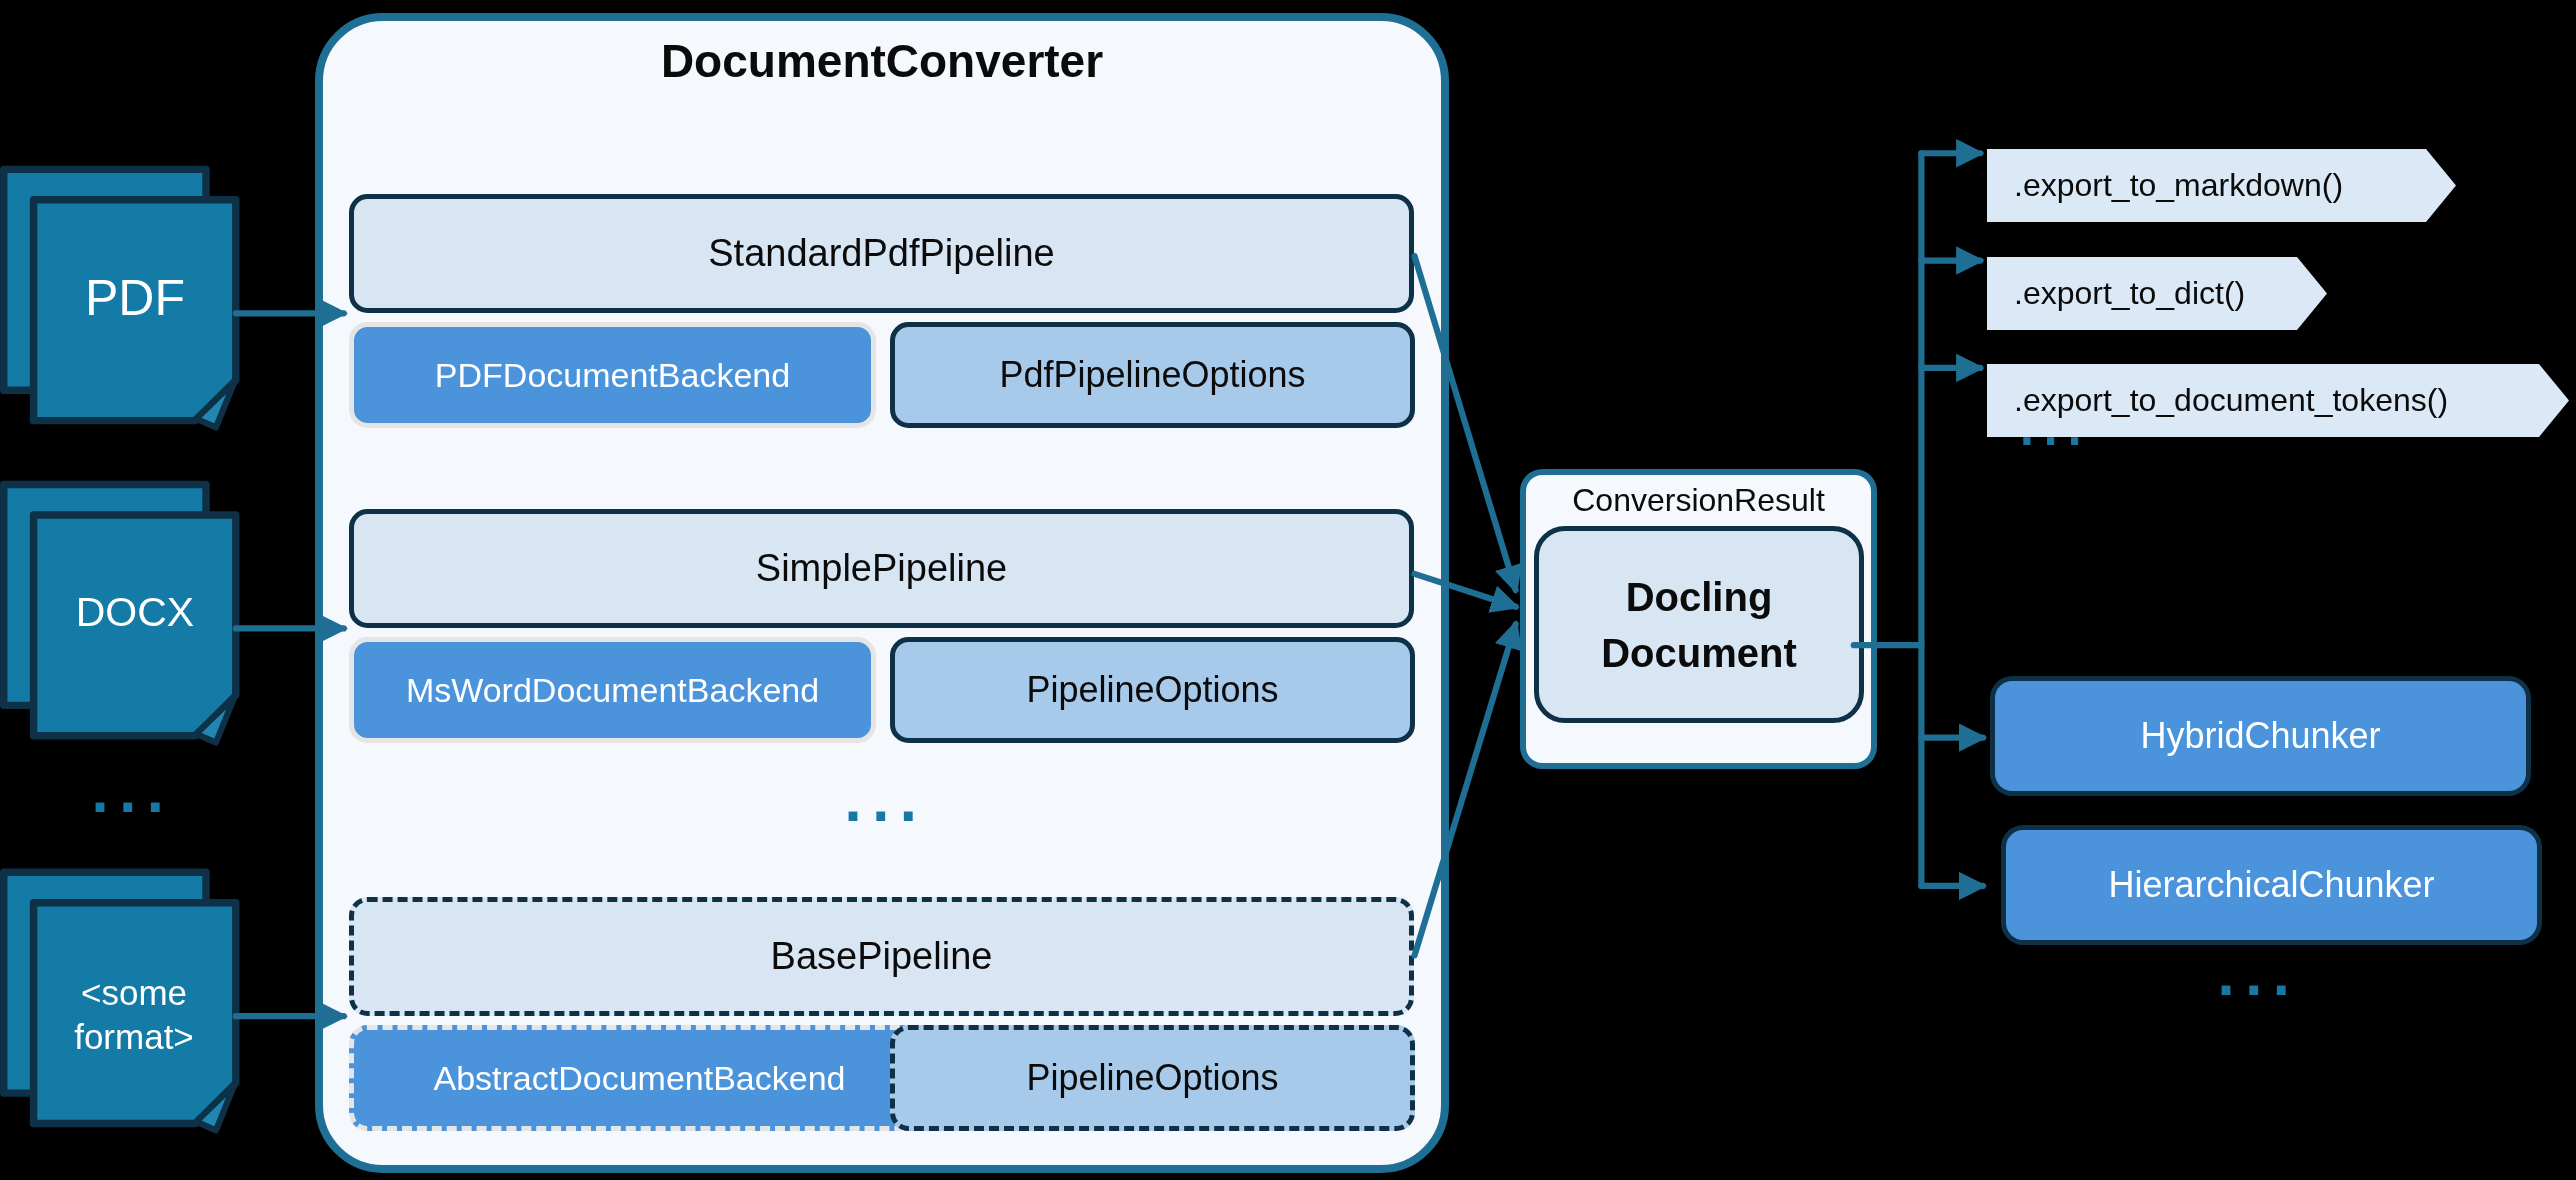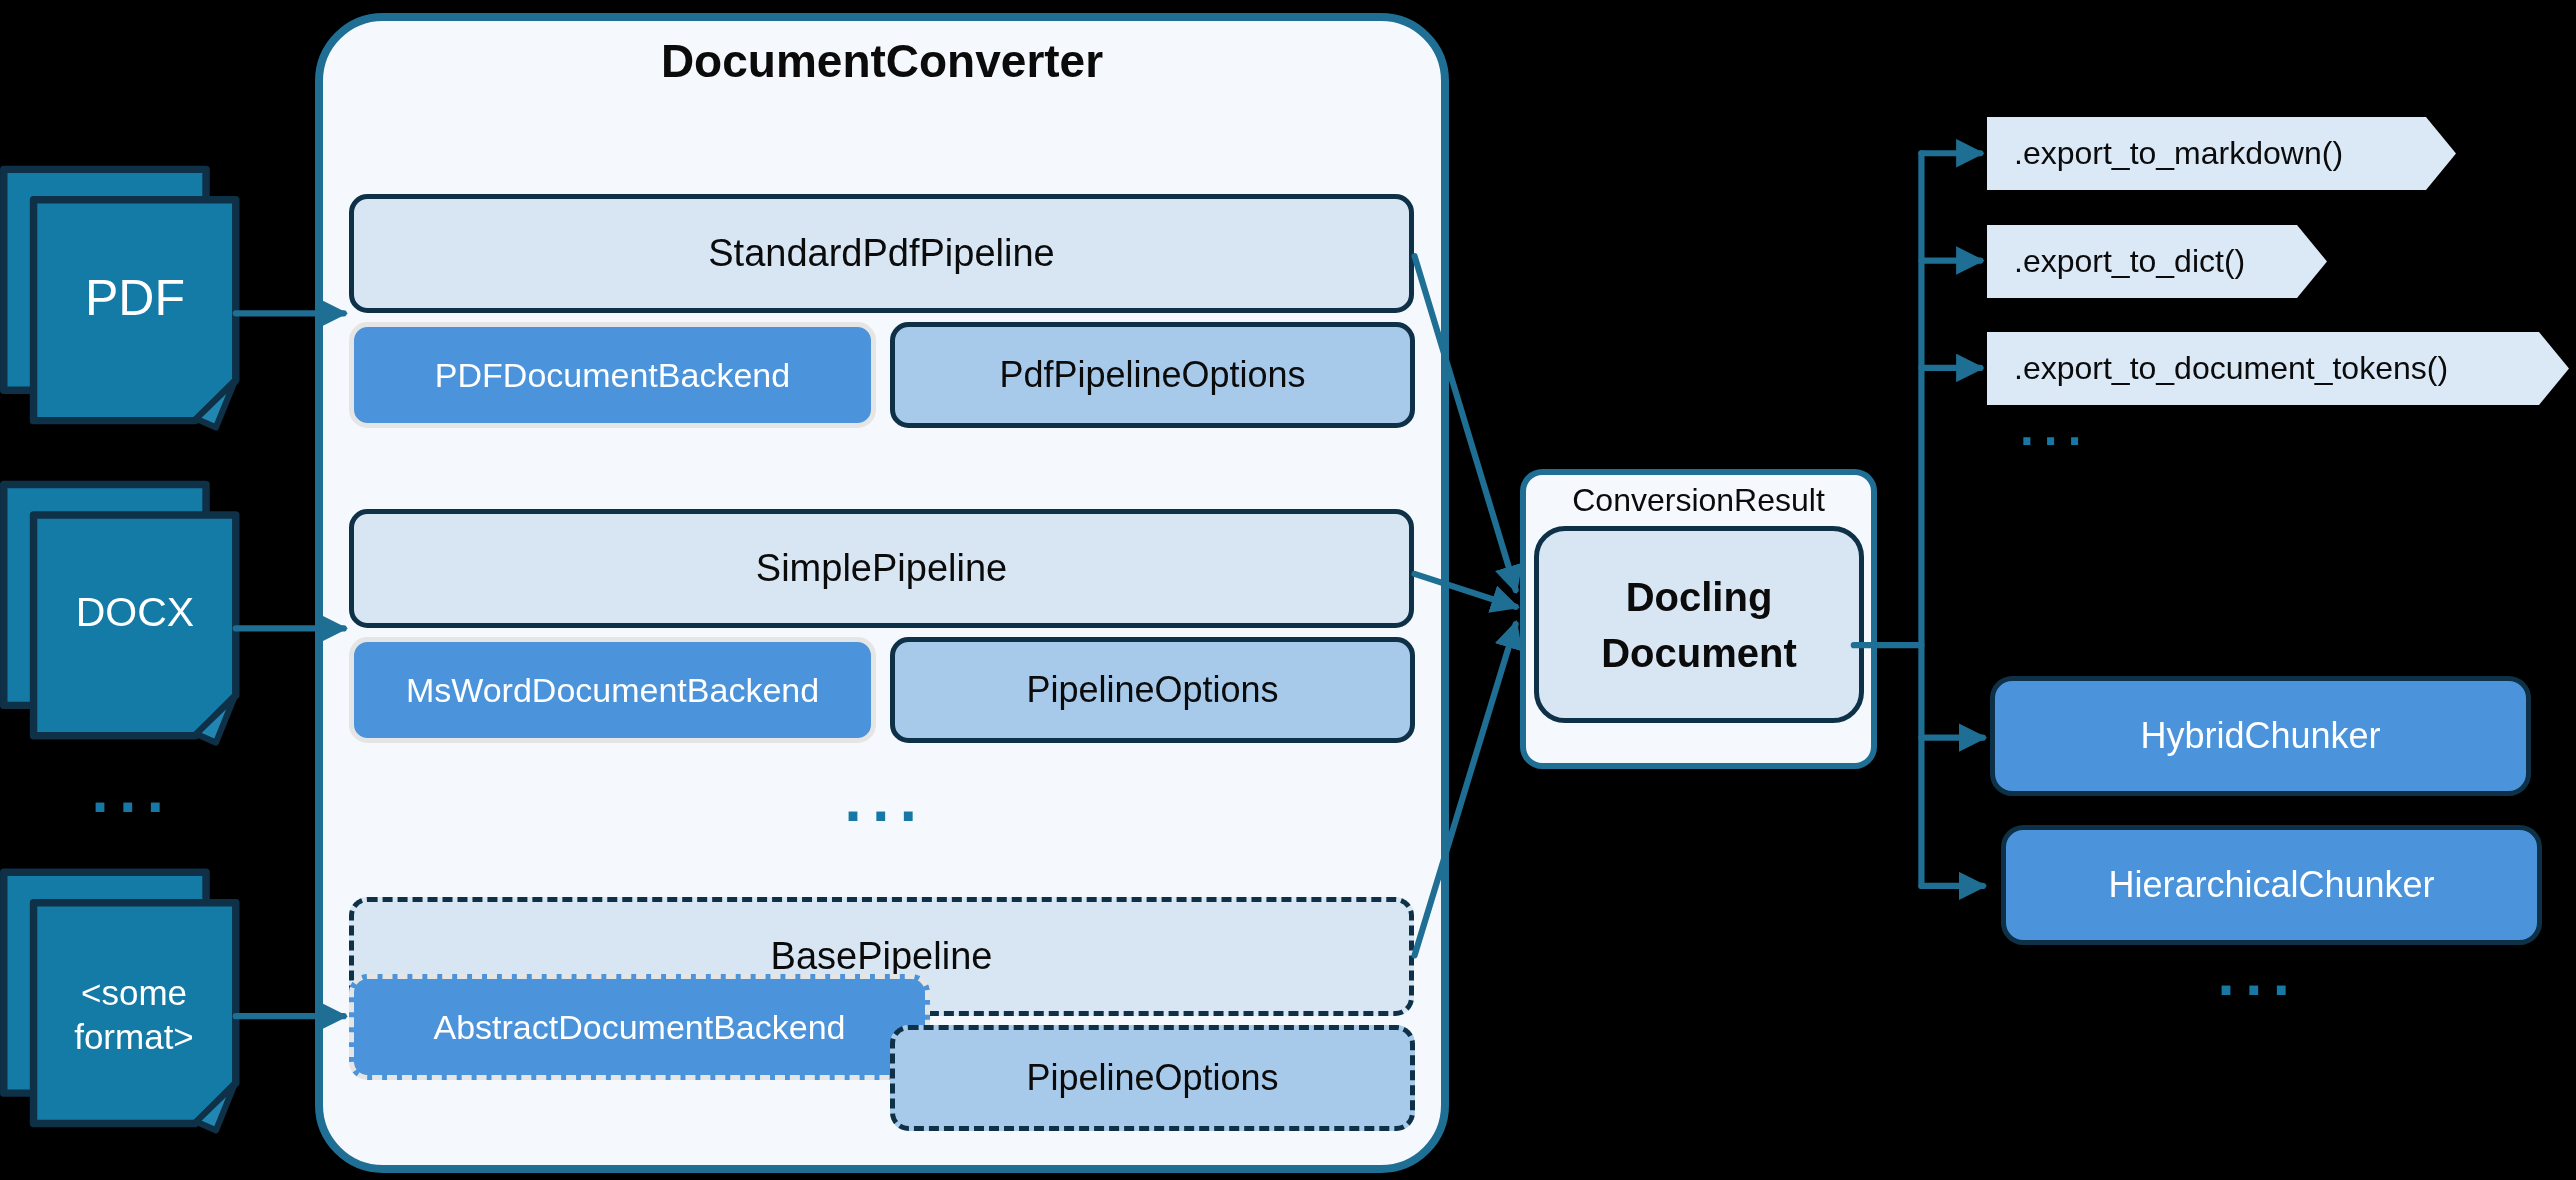--- a/index.html
+++ b/index.html
@@ -24,21 +24,21 @@
   .cr-outer{left:1520px;top:469px;width:357px;height:300px;background:#f5f8fd;
             border:6.2px solid #1f6f94;border-radius:22.3px;z-index:2;}
   .cr-label{left:1520px;top:479px;width:357px;height:43px;font-size:32px;color:#0b0b0b;z-index:3;}
   .cr-inner{left:1534px;top:526px;width:330px;height:197px;background:#d8e6f4;
             border:5.6px solid #0e3148;border-radius:31px;font-size:40px;font-weight:bold;
             color:#0b0b0b;line-height:1.4;z-index:3;}
   .cr-inner span{display:block;width:248px;}
 
   .chevron{height:73px;background:#dbe9f7;color:#0b0b0b;font-size:32px;display:flex;
            align-items:center;padding-left:27px;z-index:2;
-           clip-path:polygon(0 0,calc(100% - 30px) 0,100% 50%,calc(100% - 30px) 100%,0 100%);}
+           clip-path:polygon(0 0,calc(100% - 30px) 0,100% 50%,calc(100% - 30px) 100%,0 100%);margin-top:32px;}
   .chunker{left:1990px;width:541px;height:120px;background:#4b93da;border:5px solid #0e3148;
            border-radius:22.3px;font-size:36px;color:#ffffff;z-index:2;}
 
   .paper-label{color:#ffffff;line-height:1.25;z-index:6;}
   .ellipsis{color:#1878a5;font-weight:bold;letter-spacing:8.7px;
             font-family:"DejaVu Sans",sans-serif;z-index:6;}
 </style>
 </head>
 <body>
 
@@ -51,21 +51,21 @@
   <div class="abs flexc pl-backend" style="left:349px;top:322px;width:527px;height:106px;">PDFDocumentBackend</div>
   <div class="abs flexc pl-options" style="left:890px;top:322px;width:525px;height:106px;">PdfPipelineOptions</div>
 
   <div class="abs flexc pl-header" style="left:349px;top:509px;width:1065px;height:119px;">SimplePipeline</div>
   <div class="abs flexc pl-backend" style="left:349px;top:637px;width:527px;height:106px;">MsWordDocumentBackend</div>
   <div class="abs flexc pl-options" style="left:890px;top:637px;width:525px;height:106px;">PipelineOptions</div>
 
   <div class="abs flexc ellipsis" style="left:761px;top:767px;width:248px;height:74px;font-size:50px;">...</div>
 
   <div class="abs flexc pl-header dashed" style="left:349px;top:897px;width:1065px;height:119px;">BasePipeline</div>
-  <div class="abs flexc pl-backend dashed" style="left:349px;top:974px;width:581px;height:106px;">AbstractDocumentBackend</div>
+  <div class="abs flexc pl-backend dashed" style="left:349px;top:1025px;width:581px;height:106px;">AbstractDocumentBackend</div>
   <div class="abs flexc pl-options dashed" style="left:890px;top:1025px;width:525px;height:106px;">PipelineOptions</div>
 
   <div class="abs flexc paper-label" style="left:34px;top:205px;width:202px;height:186px;font-size:50px;">PDF</div>
   <div class="abs flexc paper-label" style="left:34px;top:520px;width:202px;height:186px;font-size:41px;">DOCX</div>
   <div class="abs flexc ellipsis" style="left:31px;top:758px;width:202px;height:74px;font-size:50px;">...</div>
   <div class="abs flexc paper-label" style="left:43px;top:912px;width:182px;height:205px;font-size:35px;">&lt;some format&gt;</div>
 
   <div class="abs cr-outer"></div>
   <div class="abs flexc cr-label">ConversionResult</div>
   <div class="abs flexc cr-inner">

